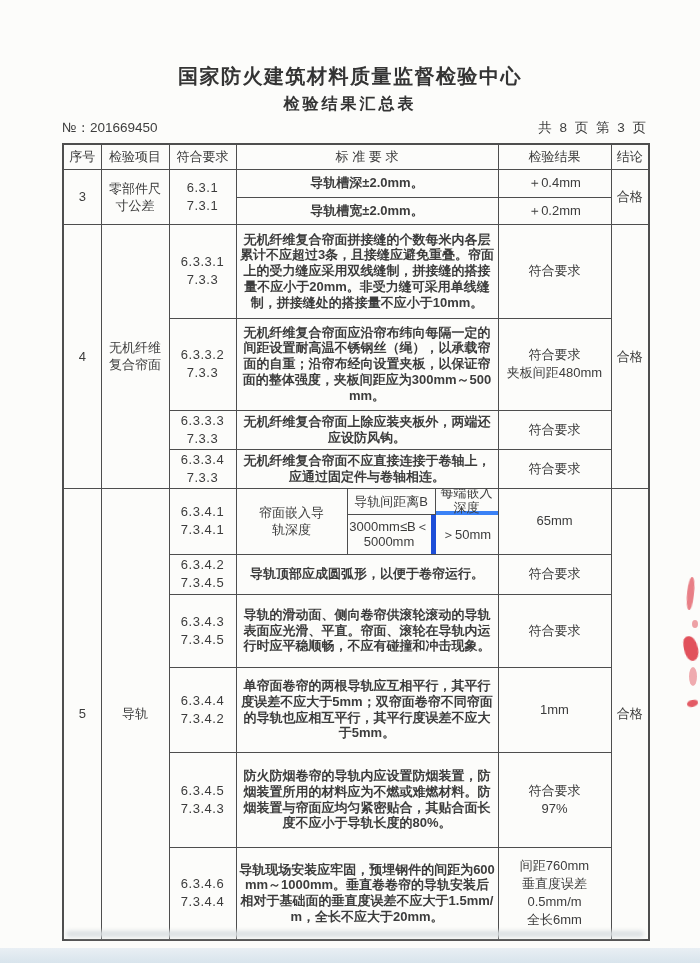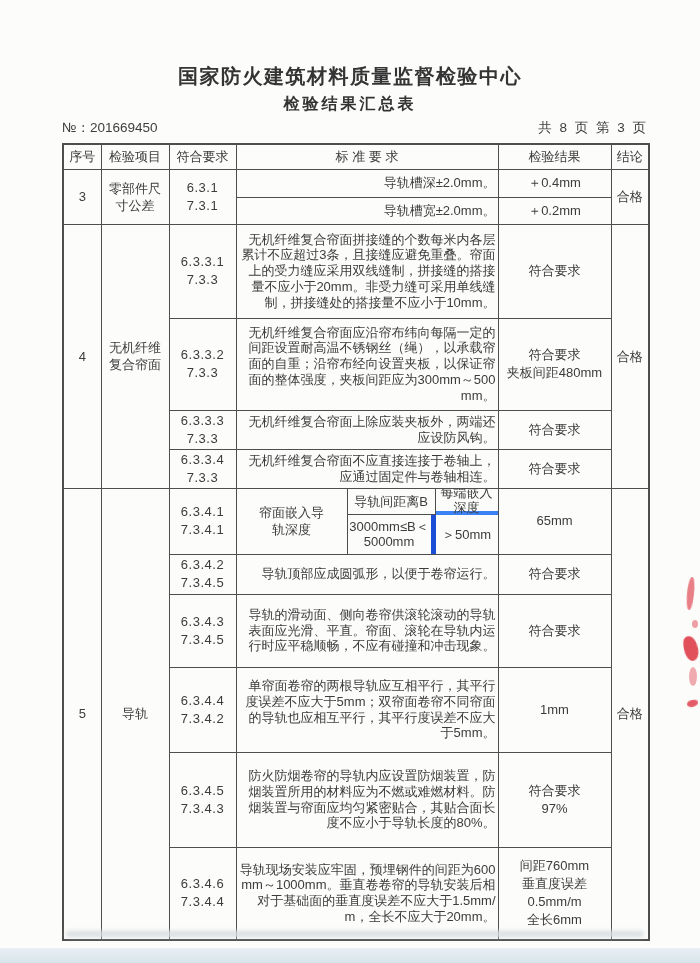--- a/index.html
+++ b/index.html
@@ -35,22 +35,22 @@
   table.results td, table.results th{
     border:1px solid #4e4e4e;
     padding:1px 2px;
     vertical-align:middle;
     overflow:hidden;
   }
   th{font-weight:normal;font-size:13px;white-space:nowrap;text-align:center;padding:0;}
   .c-center{text-align:center;white-space:pre-line;line-height:17px;}
   .c-clause{text-align:center;white-space:pre-line;line-height:18px;letter-spacing:0.5px;}
   .c-req{
-    text-align:right;padding:2px 4px;line-height:15.8px;
-    white-space:normal;word-break:break-all;
+    text-align:center;padding:2px 4px;line-height:15.8px;
+    white-space:normal;word-break:break-all;font-weight:bold;
   }
   .c-res{text-align:center;white-space:pre-line;line-height:18px;margin-left:40px;}
   .c-item{text-align:center;line-height:17px;padding:1px 6px;word-break:break-all;}
   
   .mini{display:flex;height:100%;align-items:stretch;}
   .mini-label{
     width:70px;flex:0 0 70px;border-right:1px solid #4e4e4e;
     display:flex;align-items:center;justify-content:center;
     text-align:center;line-height:17px;padding:0 20px;word-break:break-all;
   }

